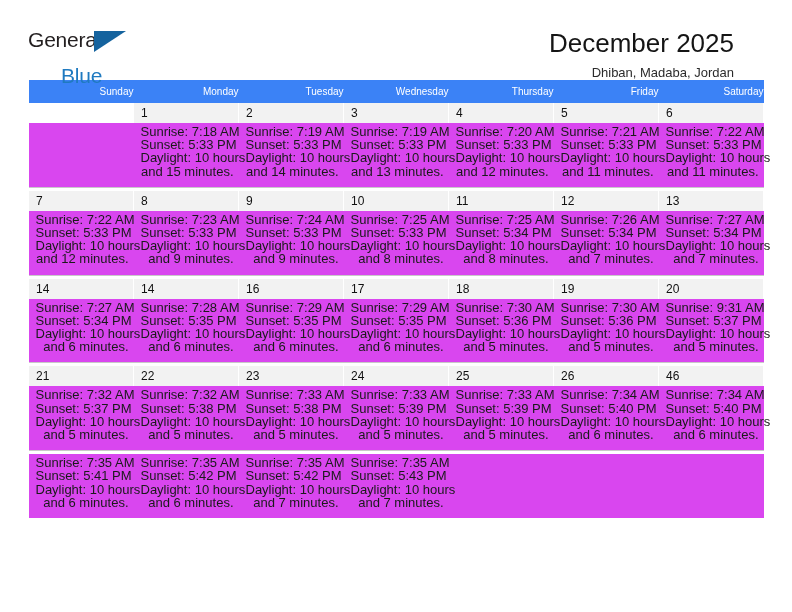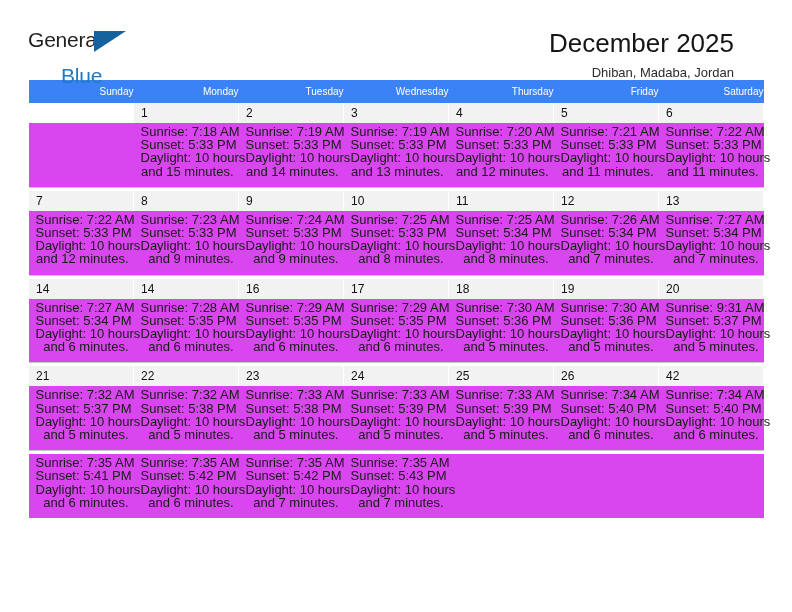--- a/index.html
+++ b/index.html
@@ -338,21 +338,21 @@
           <td colspan="7"></td>
         </tr>
 
       <tr class="daynum-row">
         <td>21</td>
         <td>22</td>
         <td>23</td>
         <td>24</td>
         <td>25</td>
         <td>26</td>
-        <td>42</td>
+        <td>46</td>
       </tr>
       <tr class="info-row">
         <td>
           <span class="line">Sunrise: 7:32 AM</span>
           <span class="line">Sunset: 5:37 PM</span>
           <span class="line">Daylight: 10 hours</span>
           <span class="line">and 5 minutes.</span>
         </td>
         <td>
           <span class="line">Sunrise: 7:32 AM</span>

